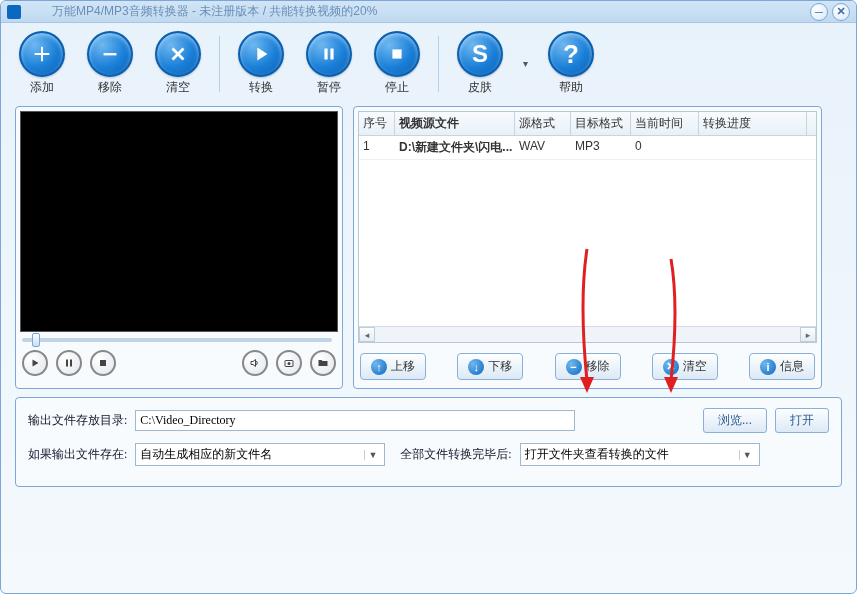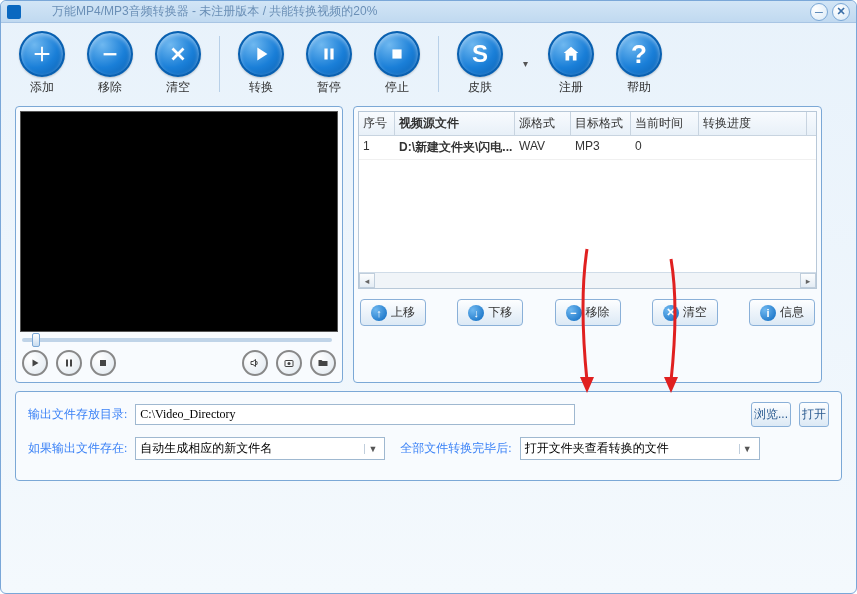--- a/index.html
+++ b/index.html
@@ -21,40 +21,40 @@
 .panel { border: 1px solid #7ba8d6; border-radius: 4px; background: #f8fbfe; padding: 4px; }
 .left-panel { width: 328px; }
 .video-preview { width: 318px; height: 221px; background: #000; border: 1px solid #555; }
 .slider-row { display: flex; align-items: center; padding: 6px 2px; }
 .slider { flex: 1; height: 4px; background: #c0d4e8; border-radius: 2px; position: relative; }
 .slider-thumb { position: absolute; left: 10px; top: -5px; width: 8px; height: 14px; background: linear-gradient(#fff, #c8dcef); border: 1px solid #7ba8d6; border-radius: 2px; }
 .time-lbl { font-size: 11px; color: #333; padding-left: 4px; }
 .play-ctrls { display: flex; gap: 8px; padding: 2px; align-items: center; }
 .small-btn { width: 26px; height: 26px; border-radius: 50%; border: 2px solid #888; background: radial-gradient(circle at 30% 30%, #fff, #e0e8ef); display: flex; align-items: center; justify-content: center; cursor: pointer; color: #444; font-size: 12px; }
 .right-panel { width: 469px; display: flex; flex-direction: column; }
-.table-wrap { border: 1px solid #b8c8d8; background: #fff; height: 178px; display: flex; flex-direction: column; }
+.table-wrap { border: 1px solid #b8c8d8; background: #fff; height: 232px; display: flex; flex-direction: column; }
 .thead { display: flex; background: linear-gradient(#f8fbfe, #e8f0f8); border-bottom: 1px solid #c8d4e0; }
 .th { border-right: 1px solid #c8d4e0; padding: 3px 4px; font-size: 12px; color: #333; overflow: hidden; white-space: nowrap; }
 .tbody { flex: 1; background: #fff; overflow: auto; }
 .trow { display: flex; border-bottom: 1px solid #f0f0f0; }
 .td { padding: 3px 4px; font-size: 12px; color: #333; overflow: hidden; white-space: nowrap; }
 .c0 { width: 36px; } .c1 { width: 120px; font-weight: bold; } .c2 { width: 56px; } .c3 { width: 60px; } .c4 { width: 68px; } .c5 { width: 108px; }
 .hscroll { height: 16px; background: #f0f4f8; border-top: 1px solid #d0dce8; display: flex; }
 .hscroll-arrow { width: 16px; height: 15px; background: linear-gradient(#fcfdfe, #e4ecf4); border: 1px solid #c0cedc; display: flex; align-items: center; justify-content: center; font-size: 9px; color: #666; }
 .hscroll-track { flex: 1; background: #f0f4f8; }
 .list-btns { display: flex; gap: 10px; padding: 10px 2px 4px; justify-content: space-between; }
 .pill-btn { display: flex; align-items: center; gap: 4px; padding: 4px 10px; border: 1px solid #8ab0d8; border-radius: 4px; background: linear-gradient(#fdfeff, #dce9f5); cursor: pointer; font-size: 12px; color: #333; }
 .pill-icon { width: 16px; height: 16px; border-radius: 50%; background: radial-gradient(circle at 30% 30%, #6fb8f0, #0a68c0); color: #fff; display: flex; align-items: center; justify-content: center; font-size: 11px; font-weight: bold; }
 .bottom-panel { margin: 2px 14px; padding: 10px 12px; }
 .form-row { display: flex; align-items: center; gap: 8px; margin-bottom: 10px; }
-.form-lbl { color: #3b82f6; font-size: 12px; font-family: Liberation Serif, serif; }
+.form-lbl { color: #0f172a; font-size: 12px; font-family: Liberation Serif, serif; }
 .text-input { border: 1px solid #9fb8d0; background: #fff; padding: 2px 4px; font-family: monospace; font-size: 12px; }
 .combo { border: 1px solid #9fb8d0; background: #fff; padding: 2px 4px; font-size: 12px; position: relative; display: flex; align-items: center; }
 .combo-arrow { margin-left: auto; width: 16px; text-align: center; border-left: 1px solid #c0cedc; color: #555; font-size: 9px; }
-.btn { padding: 3px 2px; border: 1px solid #8ab0d8; border-radius: 3px; background: linear-gradient(#fdfeff, #dce9f5); cursor: pointer; font-size: 12px; color: #2a5a90; }
+.btn { padding: 3px 14px; border: 1px solid #8ab0d8; border-radius: 3px; background: linear-gradient(#fdfeff, #dce9f5); cursor: pointer; font-size: 12px; color: #2a5a90; }
 .statusbar { position: absolute; bottom: 0; left: 0; right: 0; height: 20px; border-top: 1px solid #b8d0e8; padding: 2px 10px; font-size: 12px; color: #333; background: linear-gradient(#f0f7fd, #e4eef8); border-radius: 0 0 6px 6px; }
 .red-arrow { position: absolute; pointer-events: none; }
 .arrow-line { stroke: #e02020; stroke-width: 3; fill: none; }
 .arrow-head { fill: #e02020; }
 svg.icon { width: 22px; height: 22px; }
 </style>
 </head>
 <body>
 
 <div class="window">
@@ -126,28 +126,20 @@
     <div class="tool-group">
       <div class="tool-item">
         <div class="big-btn">
             <span style="font-weight:bold;font-size:24px">S</span>
           </div>
         <span class="tool-label">皮肤</span>
       </div>
     </div>
     <span class="dropdown-arrow">▾</span>
     <div class="tool-group">
-      <div class="tool-item">
-        <div class="big-btn">
-            <svg class="icon" viewBox="0 0 24 24">
-              <path d="M12 4l8 7h-2v8h-4v-5h-4v5H6v-8H4z" fill="#fff"></path>
-            </svg>
-          </div>
-        <span class="tool-label">注册</span>
-      </div>
       <div class="tool-item">
         <div class="big-btn">
             <span style="font-weight:bold;font-size:26px">?</span>
           </div>
         <span class="tool-label">帮助</span>
       </div>
     </div>
   </div>
 
   <div class="content">

